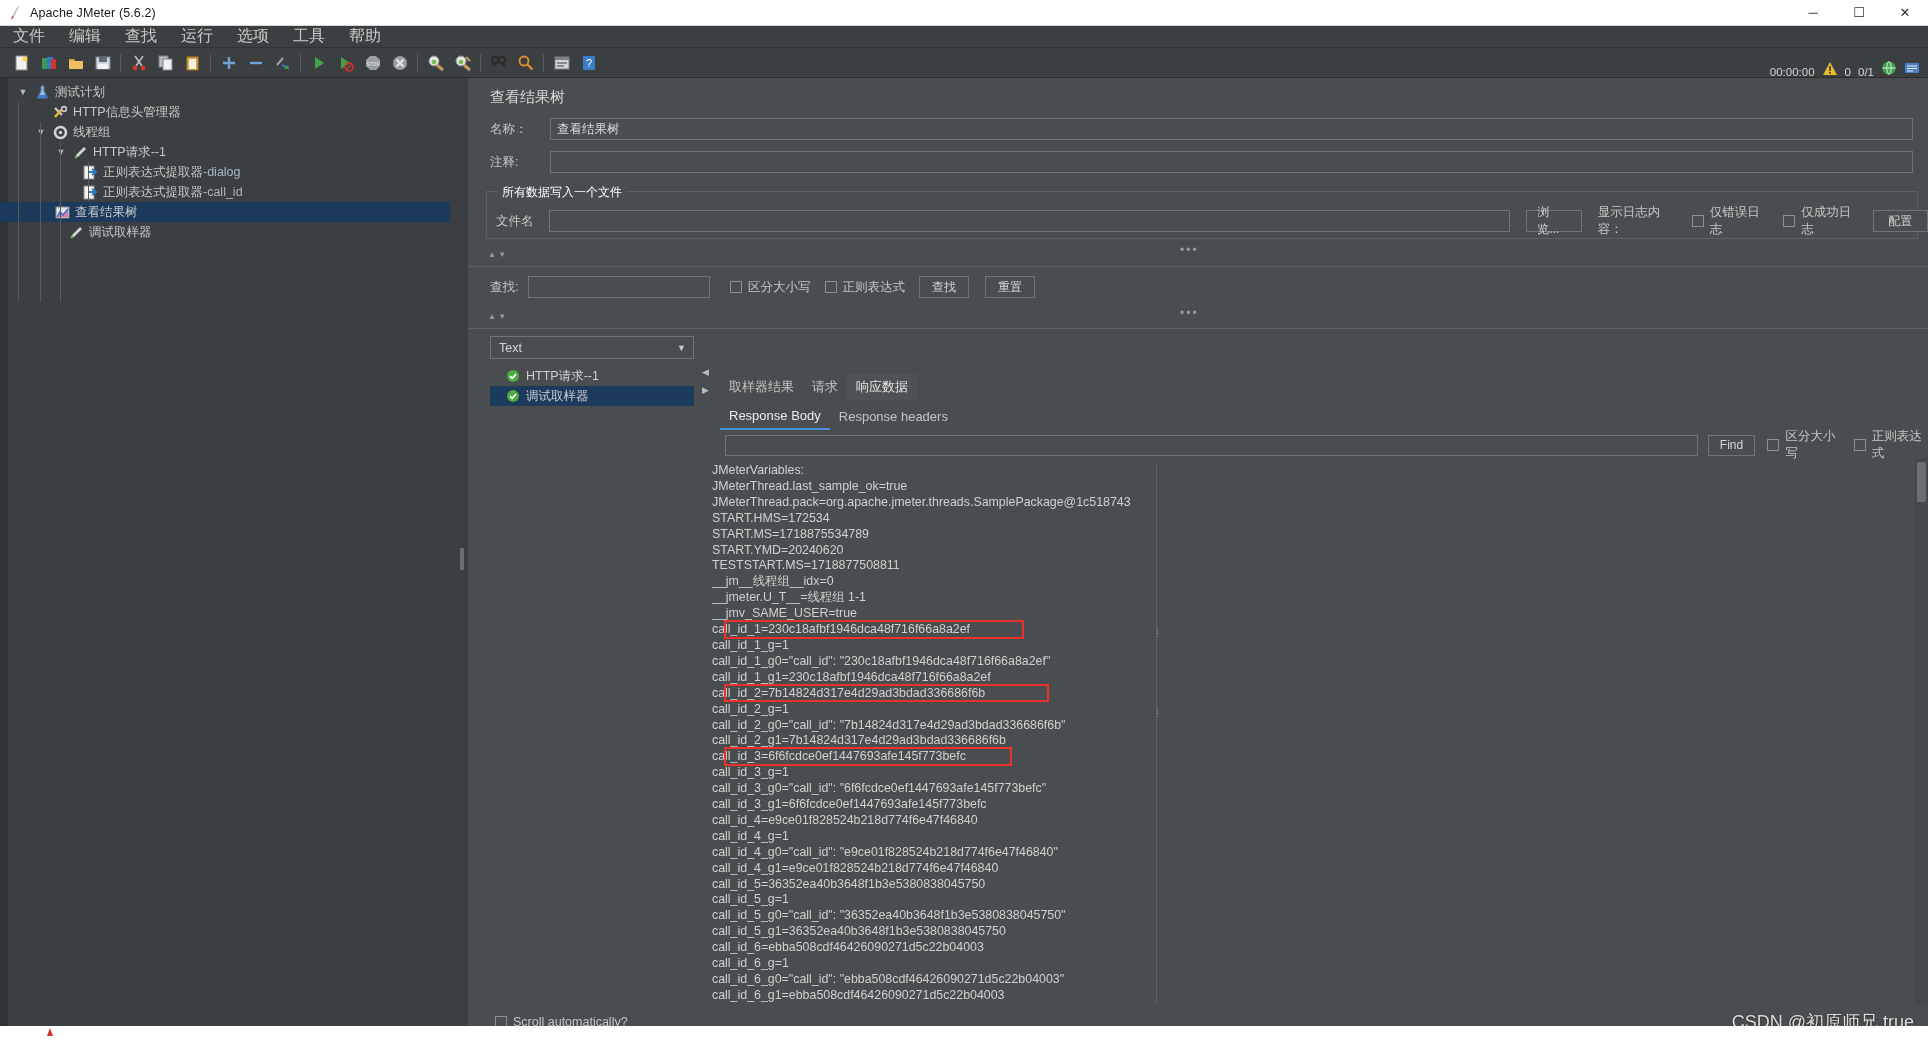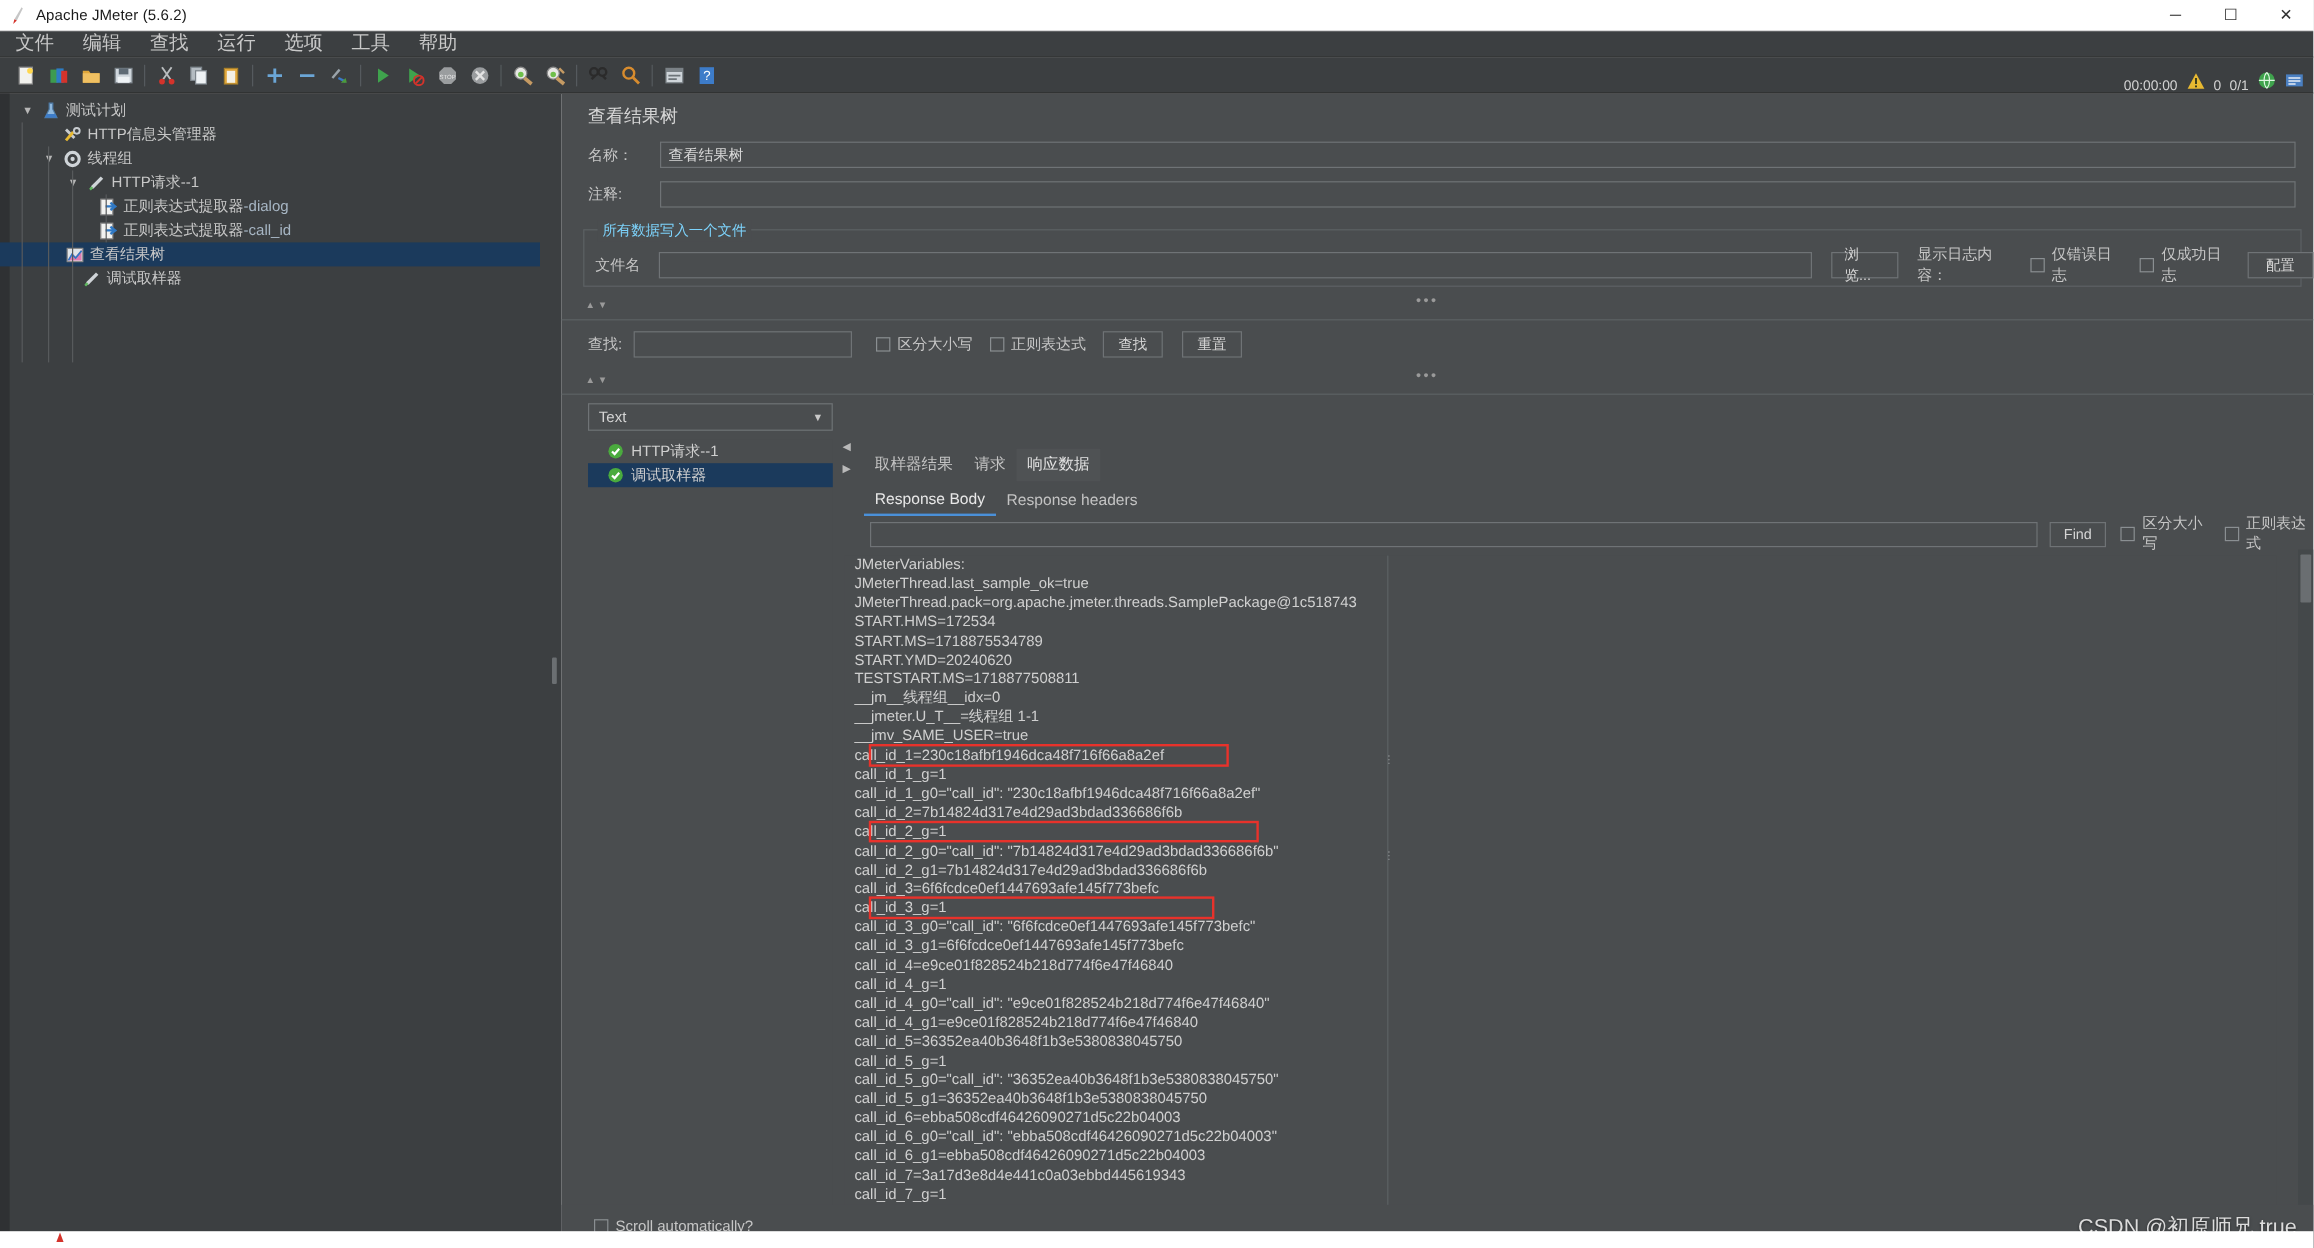--- a/index.html
+++ b/index.html
@@ -90,21 +90,21 @@
   .rp-title {
     position:absolute; left:22px; top:10px; font-size: 15px; color:#d6d6d6;
   }
   .row { position:absolute; display:flex; align-items:center; }
   .lbl { color:#c6c6c6; font-size:12.5px; }
   .ti {
     background:#4a4d4f; border:1px solid #6f7376; height:22px;
     color:#d8d8d8; font-size:12.5px; padding:0 6px; display:flex; align-items:center;
   }
   .grouplabel {
-    position:absolute; color:#7dd3fc; font-size:12px; background:#4a4d4f; padding:0 4px;
+    position:absolute; color:#ffffff; font-size:12px; background:#4a4d4f; padding:0 4px;
   }
   .groupbox {
     position:absolute; border:1px solid #5d6164;
   }
   .btn {
     border:1px solid #6f7376; background:#4a4d4f; color:#d5d5d5;
     font-size:12px; height:22px; padding:0 10px; display:flex; align-items:center; justify-content:center;
   }
   .cb {
     width:12px; height:12px; border:1px solid #8a8f92; background:#4a4d4f;
@@ -575,37 +575,39 @@
         <div class="ln">START.HMS=172534</div>
         <div class="ln">START.MS=1718875534789</div>
         <div class="ln">START.YMD=20240620</div>
         <div class="ln">TESTSTART.MS=1718877508811</div>
         <div class="ln">__jm__线程组__idx=0</div>
         <div class="ln">__jmeter.U_T__=线程组 1-1</div>
         <div class="ln">__jmv_SAME_USER=true</div>
         <div class="ln">call_id_1=230c18afbf1946dca48f716f66a8a2ef</div>
         <div class="ln">call_id_1_g=1</div>
         <div class="ln">call_id_1_g0="call_id": "230c18afbf1946dca48f716f66a8a2ef"</div>
+        <div class="ln">call_id_1_g1=230c18afbf1946dca48f716f66a8a2ef</div>
         <div class="ln">call_id_2=7b14824d317e4d29ad3bdad336686f6b</div>
         <div class="ln">call_id_2_g=1</div>
         <div class="ln">call_id_2_g0="call_id": "7b14824d317e4d29ad3bdad336686f6b"</div>
         <div class="ln">call_id_2_g1=7b14824d317e4d29ad3bdad336686f6b</div>
         <div class="ln">call_id_3=6f6fcdce0ef1447693afe145f773befc</div>
         <div class="ln">call_id_3_g=1</div>
         <div class="ln">call_id_3_g0="call_id": "6f6fcdce0ef1447693afe145f773befc"</div>
         <div class="ln">call_id_3_g1=6f6fcdce0ef1447693afe145f773befc</div>
         <div class="ln">call_id_4=e9ce01f828524b218d774f6e47f46840</div>
         <div class="ln">call_id_4_g=1</div>
         <div class="ln">call_id_4_g0="call_id": "e9ce01f828524b218d774f6e47f46840"</div>
         <div class="ln">call_id_4_g1=e9ce01f828524b218d774f6e47f46840</div>
         <div class="ln">call_id_5=36352ea40b3648f1b3e5380838045750</div>
         <div class="ln">call_id_5_g=1</div>
         <div class="ln">call_id_5_g0="call_id": "36352ea40b3648f1b3e5380838045750"</div>
         <div class="ln">call_id_5_g1=36352ea40b3648f1b3e5380838045750</div>
         <div class="ln">call_id_6=ebba508cdf46426090271d5c22b04003</div>
+        <div class="ln">call_id_6_g=1</div>
         <div class="ln">call_id_6_g0="call_id": "ebba508cdf46426090271d5c22b04003"</div>
         <div class="ln">call_id_6_g1=ebba508cdf46426090271d5c22b04003</div>
         <div class="ln">call_id_7=3a17d3e8d4e441c0a03ebbd445619343</div>
         <div class="ln">call_id_7_g=1</div>
       </div>
     <div class="gutter" style="left:688px; top:385px; height:563px;"></div>
     <div class="grip-dots" style="left:685px; top:633px;">⋮</div>
     <div class="grip-dots" style="left:685px; top:553px;">⋮</div>
 
     <div id="hl-layer">

